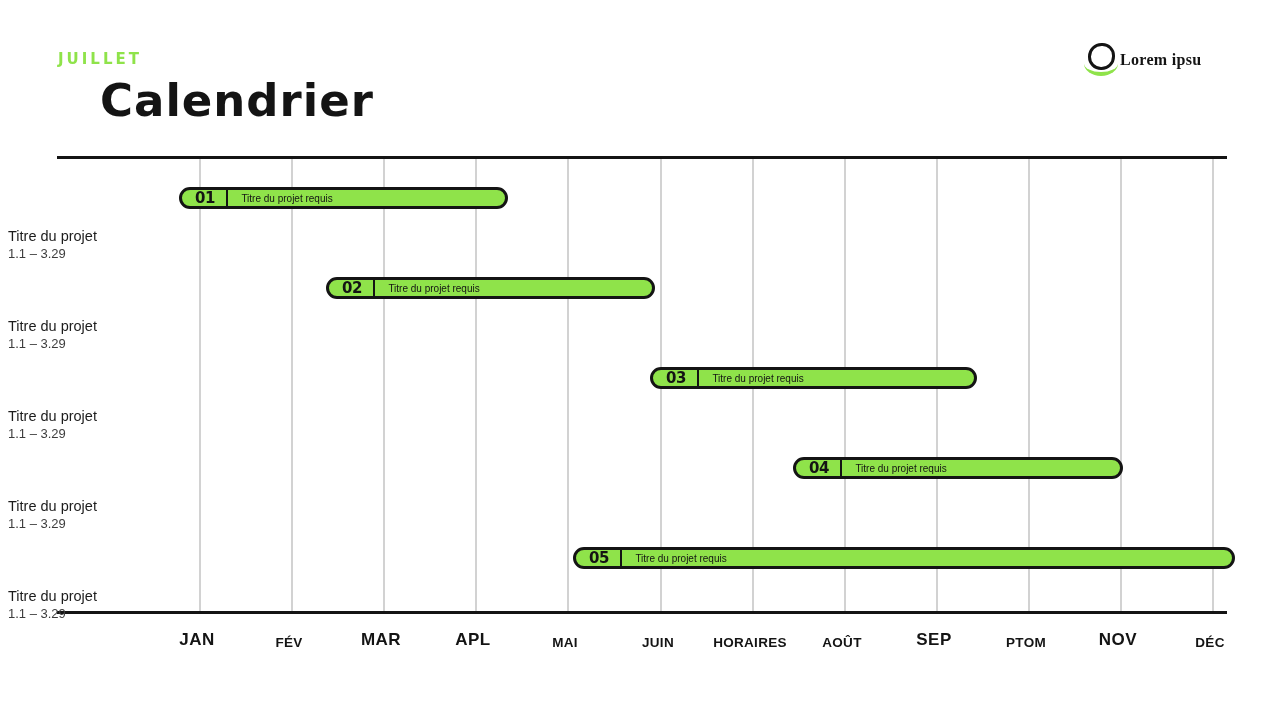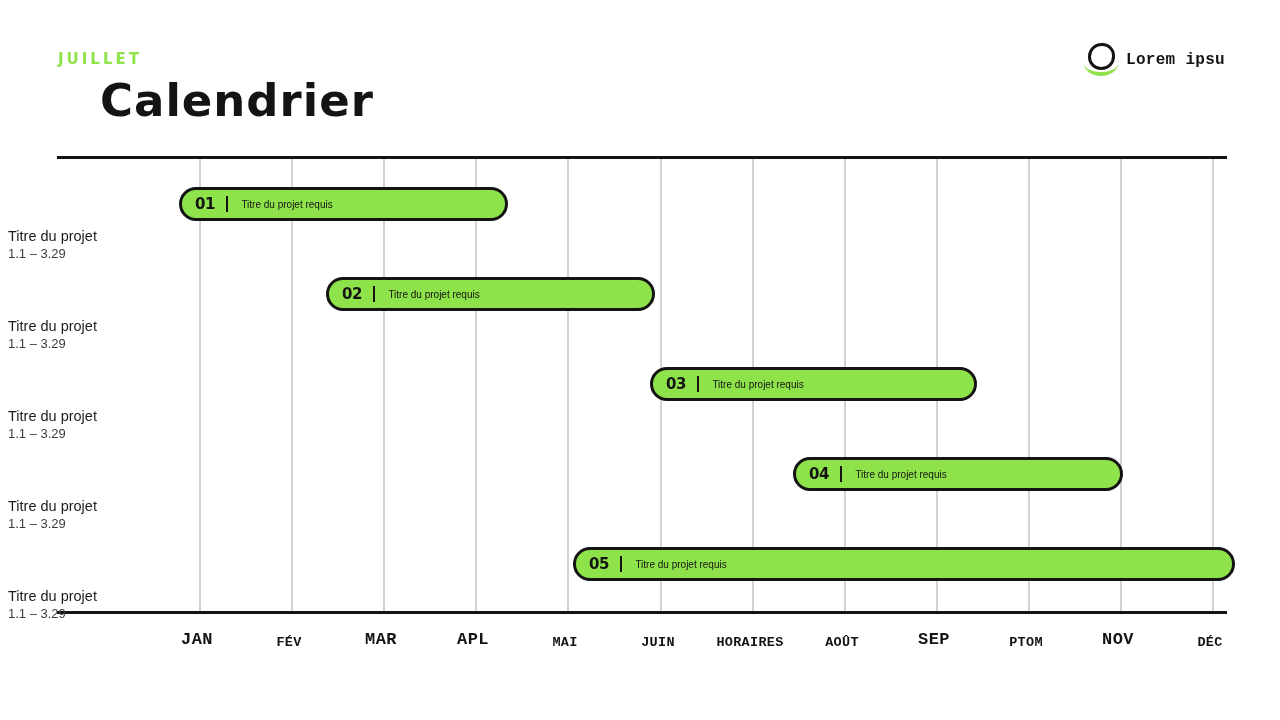--- a/index.html
+++ b/index.html
@@ -39,48 +39,47 @@
     position:absolute;left:4px;top:3px;width:27px;height:27px;
     border:3.5px solid var(--ink);border-radius:50% 46% 50% 48%;
     background:#fff;
   }
   .logo-smile{
     position:absolute;left:0px;top:22px;width:34px;height:14px;
     border-bottom:4px solid var(--green);
     border-radius:0 0 50% 50% / 0 0 90% 90%;
   }
   .brand-text{
-    margin-left:6px;
-    font-family:Liberation Mono, monospace;
+    font-family:Liberation Serif, serif;
     font-size:16px;font-weight:bold;letter-spacing:0.3px;
     color:var(--ink);white-space:nowrap;
   }
   
   .chart{position:absolute;left:0;top:0;width:1280px;height:720px;}
   .hline{position:absolute;left:57px;width:1170px;height:3px;background:var(--ink);}
   .hline.top{top:156px;}
   .hline.bottom{top:611px;}
   .vline{position:absolute;top:159px;height:452px;width:2px;background:var(--grid);}
   
   .month{
     position:absolute;top:629px;transform:translateX(-50%);
-    font-family:Liberation Mono, monospace;
+    font-family:Liberation Sans, sans-serif;
     font-weight:bold;color:var(--ink);white-space:nowrap;line-height:22px;
   }
   .month.big{font-size:17px;letter-spacing:0.5px;}
   .month.small{font-size:13.5px;letter-spacing:0.3px;top:632px;}
   
   .rowlabel{
     position:absolute;left:8px;width:168px;text-align:left;margin-top:39px;
   }
   .rowlabel .rl-title{font-size:14.5px;color:#1c1c1c;line-height:18px;}
   .rowlabel .rl-dates{font-size:13px;color:var(--datecol);line-height:18px;}
   
   .task{
-    position:absolute;height:34px;
+    position:absolute;height:22px;
     background:var(--green);
     border:3px solid var(--ink);
     border-radius:17px;
     display:flex;align-items:center;
     padding-left:13px;overflow:hidden;
   }
   .task .t-num{
     font-family:"DejaVu Sans", sans-serif;
     font-size:15px;font-weight:bold;letter-spacing:-0.5px;
     color:var(--ink);

